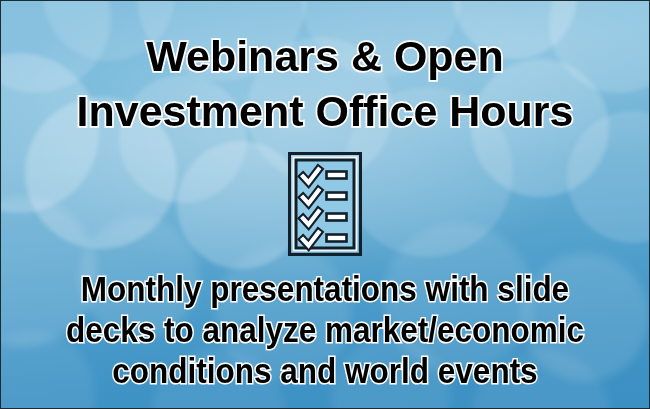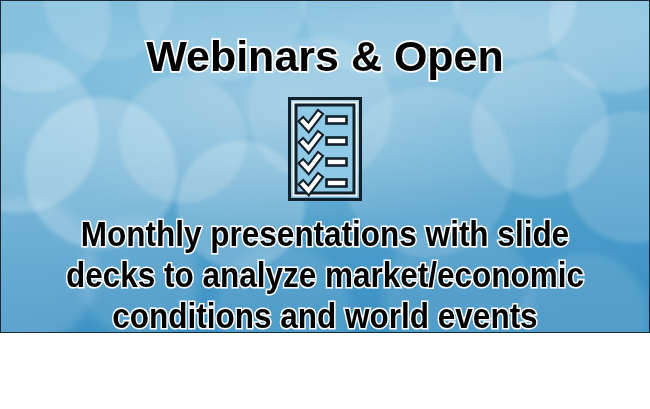--- a/index.html
+++ b/index.html
@@ -7,21 +7,21 @@
     padding: 0;
     background: #ffffff;
   }
   body {
     font-family: "Liberation Sans", sans-serif;
   }
 
   #banner {
     position: relative;
     width: 650px;
-    height: 333px;
+    height: 409px;
     overflow: hidden;
     box-sizing: border-box;
     border: 1px solid #1b2a33;
     background: #5aa8d2;
   }
 
   
   .bg-base {
     position: absolute;
     inset: 0;
@@ -147,20 +147,21 @@
     <div class="bokeh softer" style="left:470px;  top:348px;  width:140px; height:140px; background:rgba(255,255,255,0.07);"></div>
   </div>
 
   <div class="bg-tint"></div>
 
   <div class="content">
 
     <div class="headline-wrap">
       <h1 class="headline">
         <span class="ln">Webinars &amp; Open</span>
+        <span class="ln">Investment Office Hours</span>
       </h1>
     </div>
 
     <div class="icon-wrap">
       <svg width="74" height="104" viewBox="0 0 74 104" aria-hidden="true">
 
         <rect x="1.5" y="1.5" width="71" height="101" fill="none" stroke="#11202b" stroke-width="3"></rect>
 
         <rect x="4.5" y="4.5" width="65" height="95" fill="#f2f7fa"></rect>
 

